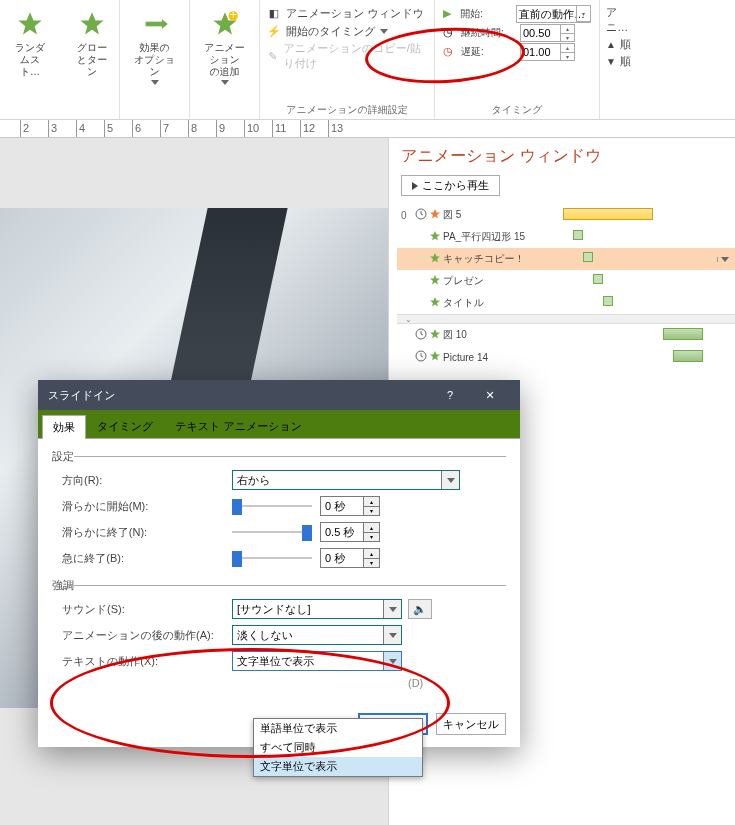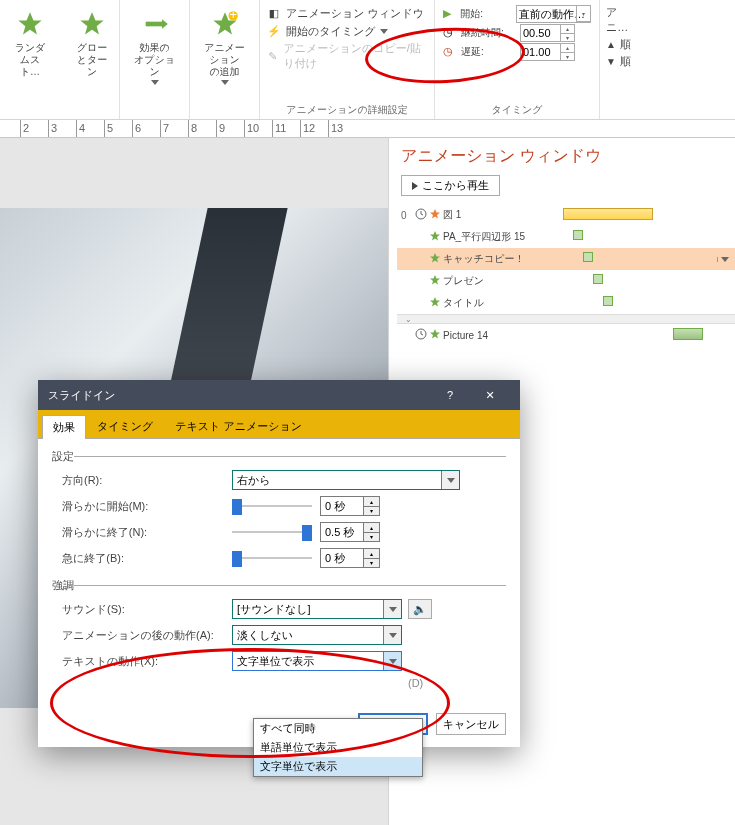--- a/index.html
+++ b/index.html
@@ -62,21 +62,21 @@
 .bar.green { background: linear-gradient(#c5e0b4, #9dc284); border-color: #70ad47; }
 .sq { position: absolute; width: 10px; height: 10px; border: 1px solid #70ad47; background: #c5e0b4; }
 .dd-arrow { width: 14px; border-left: 1px solid #999; display: flex; align-items: center; justify-content: center; }
 .collapse-bar { height: 10px; background: #f0f0f0; border-top: 1px solid #ddd; border-bottom: 1px solid #ddd; display: flex; align-items: center; padding-left: 8px; font-size: 8px; color: #888; }
 
 
 .dialog { position: absolute; left: 38px; top: 380px; width: 482px; background: #fff; box-shadow: 0 8px 30px rgba(0,0,0,0.4); }
 .dlg-title { background: #444c5c; color: #fff; height: 30px; display: flex; align-items: center; padding: 0 10px; font-size: 11px; }
 .dlg-title .spacer { flex: 1; }
 .dlg-title .wbtn { width: 40px; height: 30px; display: flex; align-items: center; justify-content: center; cursor: pointer; color: #fff; }
-.tabs { display: flex; border-bottom: 1px solid #ababab; background: #eab308; padding: 4px 4px 0; }
+.tabs { display: flex; border-bottom: 1px solid #ababab; background: #4d7c0f; padding: 4px 4px 0; }
 .tab { padding: 4px 10px; border: 1px solid transparent; border-bottom: none; font-size: 11px; cursor: pointer; }
 .tab.active { border-color: #ababab; background: #fff; position: relative; top: 1px; }
 .dlg-body { padding: 10px 14px; }
 .fieldset-label { font-size: 11px; color: #444; margin-bottom: 4px; display: flex; align-items: center; }
 .fieldset-label .line { flex: 1; height: 1px; background: #ababab; }
 .form-row { display: flex; align-items: center; margin: 6px 0; }
 .form-row .flbl { width: 170px; font-size: 11px; color: #444; }
 .combo { flex: 1; max-width: 170px; height: 20px; border: 1px solid #0f766e; background: #fff; display: flex; align-items: center; padding: 0 4px; font-size: 11px; position: relative; }
 .combo.wide { max-width: 228px; }
 .combo .cbtn { position: absolute; right: 0; top: 0; width: 18px; height: 100%; border-left: 1px solid #7a7a7a; background: #f0f0f0; display: flex; align-items: center; justify-content: center; }
@@ -268,21 +268,21 @@
     <div class="anim-list" id="anim-list">
         <div class="anim-item">
     <span class="idx">0</span>
     <span class="trigger-icon"><svg width="12" height="12" viewBox="0 0 12 12">
               <circle cx="6" cy="6" r="5" class="clock-svg"></circle>
               <path d="M6 3v3l2 1" class="clock-svg"></path>
             </svg></span>
     <span class="star"><svg width="12" height="12" viewBox="0 0 24 24">
               <polygon class="star-svg orange" points="12,2 15,9 22,9 16,14 18,21 12,17 6,21 8,14 2,9 9,9"></polygon>
             </svg></span>
-    <span class="name">図 1</span>
+    <span class="name">図 5</span>
     <span class="bar-area">
             <span class="bar yellow" style="left:0px;width:90px"></span>
           </span>
 
   </div>
         <div class="anim-item">
     <span class="idx"></span>
     <span class="trigger-icon"></span>
     <span class="star"><svg width="12" height="12" viewBox="0 0 24 24">
               <polygon class="star-svg green" points="12,2 15,9 22,9 16,14 18,21 12,17 6,21 8,14 2,9 9,9"></polygon>
@@ -325,20 +325,35 @@
     <span class="star"><svg width="12" height="12" viewBox="0 0 24 24">
               <polygon class="star-svg green" points="12,2 15,9 22,9 16,14 18,21 12,17 6,21 8,14 2,9 9,9"></polygon>
             </svg></span>
     <span class="name">タイトル</span>
     <span class="bar-area">
             <span class="sq" style="left:40px"></span>
           </span>
 
   </div>
         <div class="collapse-bar">⌄</div>
+        <div class="anim-item">
+    <span class="idx"></span>
+    <span class="trigger-icon"><svg width="12" height="12" viewBox="0 0 12 12">
+              <circle cx="6" cy="6" r="5" class="clock-svg"></circle>
+              <path d="M6 3v3l2 1" class="clock-svg"></path>
+            </svg></span>
+    <span class="star"><svg width="12" height="12" viewBox="0 0 24 24">
+              <polygon class="star-svg green" points="12,2 15,9 22,9 16,14 18,21 12,17 6,21 8,14 2,9 9,9"></polygon>
+            </svg></span>
+    <span class="name">図 10</span>
+    <span class="bar-area">
+            <span class="bar green" style="left:100px;width:40px"></span>
+          </span>
+
+  </div>
         <div class="anim-item">
     <span class="idx"></span>
     <span class="trigger-icon"><svg width="12" height="12" viewBox="0 0 12 12">
               <circle cx="6" cy="6" r="5" class="clock-svg"></circle>
               <path d="M6 3v3l2 1" class="clock-svg"></path>
             </svg></span>
     <span class="star"><svg width="12" height="12" viewBox="0 0 24 24">
               <polygon class="star-svg green" points="12,2 15,9 22,9 16,14 18,21 12,17 6,21 8,14 2,9 9,9"></polygon>
             </svg></span>
     <span class="name">Picture 14</span>
@@ -463,18 +478,18 @@
       </div>
     </div>
   </div>
   <div class="dlg-buttons">
     <button class="dlg-btn primary">OK</button>
     <button class="dlg-btn">キャンセル</button>
   </div>
 </div>
 
 <div class="dropdown-open" id="text-dropdown">
+    <div class="opt">単語単位で表示</div>
     <div class="opt">すべて同時</div>
-    <div class="opt">単語単位で表示</div>
     <div class="opt hover">文字単位で表示</div>
   </div>
 
 <div class="ellipse2"></div>
 
 </body></html>

